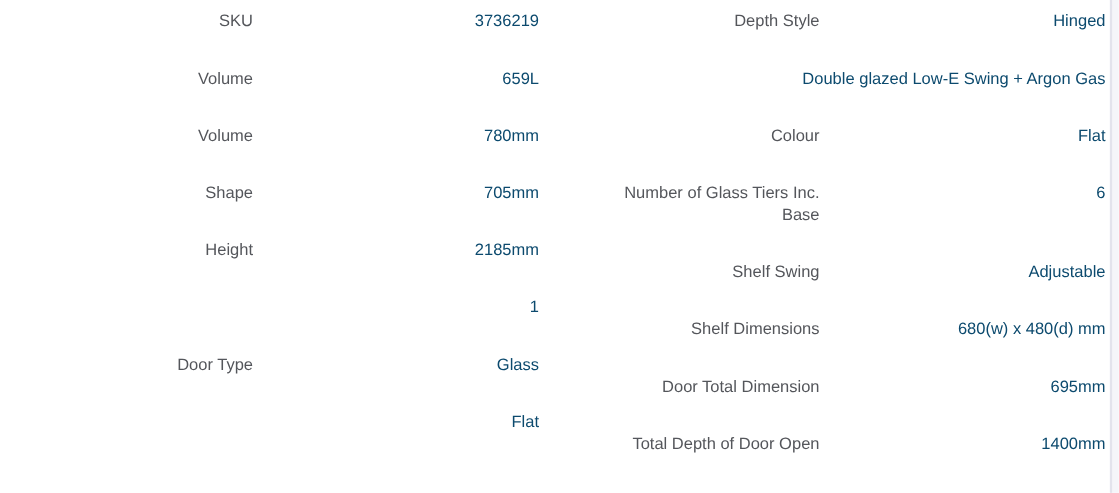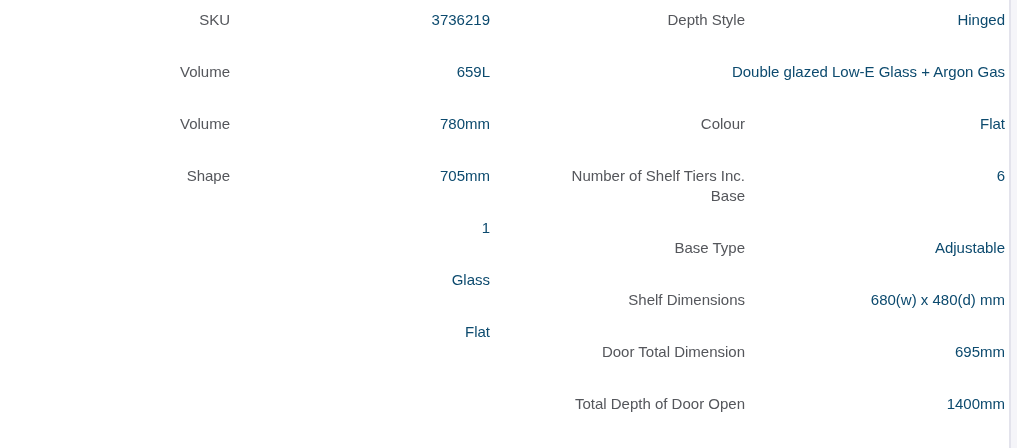--- a/index.html
+++ b/index.html
@@ -68,48 +68,53 @@
     </div>
     <div class="spec-row">
       <div class="spec-label">Volume</div>
       <div class="spec-value">780mm</div>
     </div>
     <div class="spec-row">
       <div class="spec-label">Shape</div>
       <div class="spec-value">705mm</div>
     </div>
     <div class="spec-row">
+      <div class="spec-label">Height</div>
+      <div class="spec-value">2185mm</div>
+    </div>
+    <div class="spec-row">
       <div class="spec-value">1</div>
     </div>
     <div class="spec-row">
+      <div class="spec-label">Door Type</div>
       <div class="spec-value">Glass</div>
     </div>
     <div class="spec-row">
       <div class="spec-value">Flat</div>
     </div>
   </div>
 
   <div class="spec-col right">
     <div class="spec-row">
       <div class="spec-label">Depth Style</div>
       <div class="spec-value">Hinged</div>
     </div>
     <div class="spec-row">
-      <div class="spec-value">Double glazed Low-E Glass + Argon Gas</div>
+      <div class="spec-value">Double glazed Low-E Swing + Argon Gas</div>
     </div>
     <div class="spec-row">
       <div class="spec-label">Colour</div>
       <div class="spec-value">Flat</div>
     </div>
     <div class="spec-row">
-      <div class="spec-label">Number of Shelf Tiers Inc. Base</div>
+      <div class="spec-label">Number of Glass Tiers Inc. Base</div>
       <div class="spec-value">6</div>
     </div>
     <div class="spec-row">
-      <div class="spec-label">Base Type</div>
+      <div class="spec-label">Shelf Swing</div>
       <div class="spec-value">Adjustable</div>
     </div>
     <div class="spec-row">
       <div class="spec-label">Shelf Dimensions</div>
       <div class="spec-value">680(w) x 480(d) mm</div>
     </div>
     <div class="spec-row">
       <div class="spec-label">Door Total Dimension</div>
       <div class="spec-value">695mm</div>
     </div>

